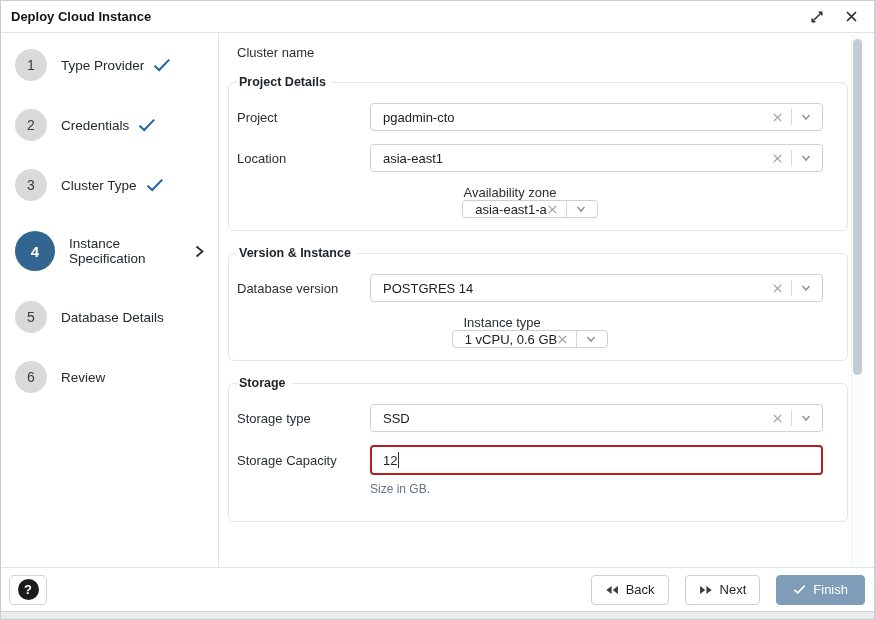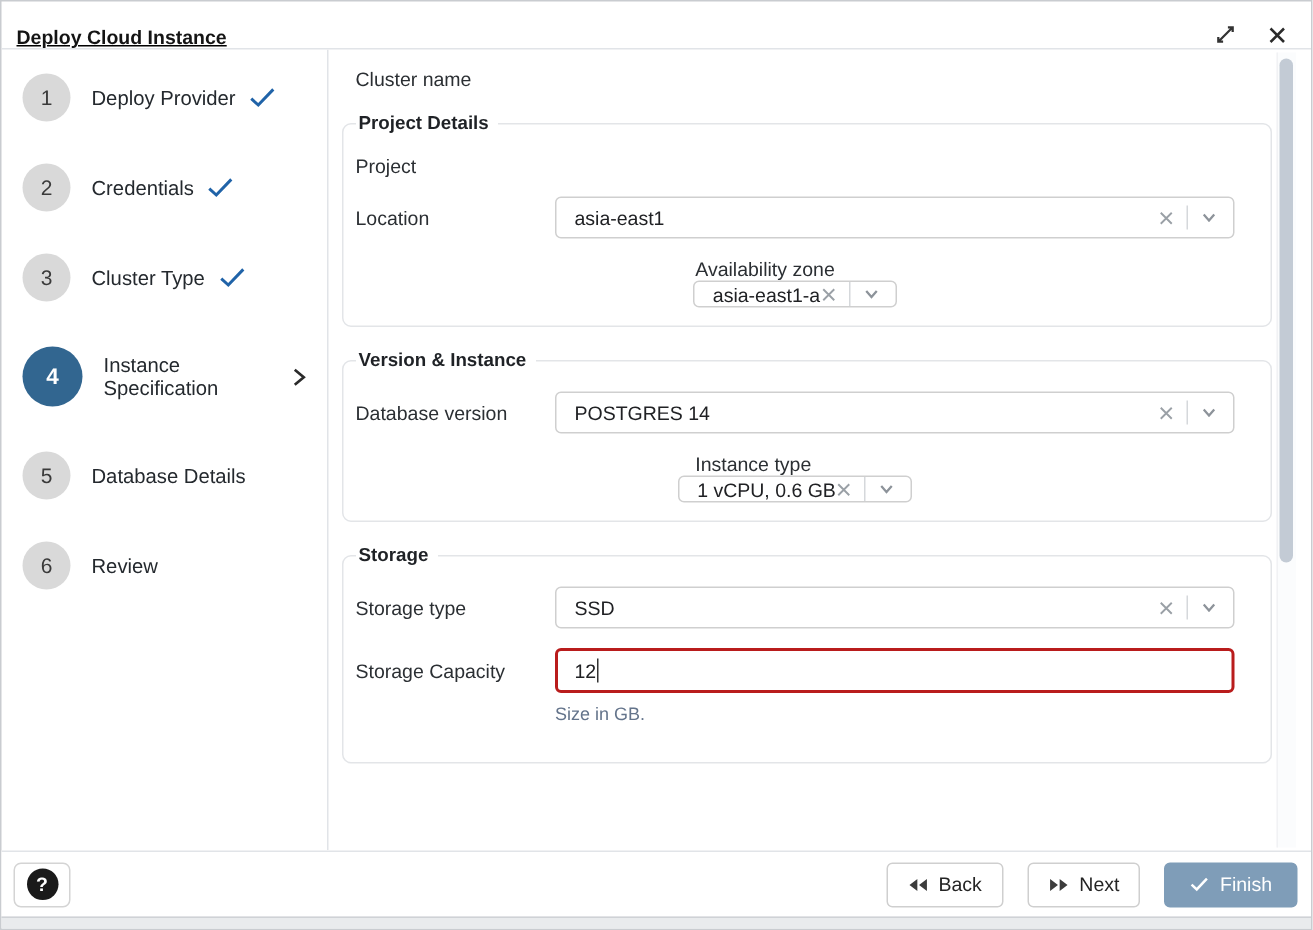--- a/index.html
+++ b/index.html
@@ -3,22 +3,22 @@
 <meta charset="utf-8">
 <style>
   * { margin:0; padding:0; box-sizing:border-box; }
   html,body { width:875px; height:620px; }
   body { font-family:"Liberation Sans","DejaVu Sans",sans-serif; background:#fff; }
 
   .dialog { width:875px; height:620px; border:1px solid #c9ccd0; background:#fff;
             display:flex; flex-direction:column; position:relative; }
 
   
-  .titlebar { height:32px; flex:none; display:flex; align-items:flex-end;
-              padding:0 14px 0 10px; border-bottom:1px solid #e1e4e8;text-decoration:underline; }
+  .titlebar { height:32px; flex:none; display:flex; align-items:center;
+              padding:0 14px 0 10px; border-bottom:1px solid #e1e4e8; }
   .title { font-size:13px; font-weight:bold; color:#141414; flex:1; }
   .tb-btn { width:18px; height:18px; display:flex; align-items:center; justify-content:center;
             margin-left:16px; cursor:pointer; background:none; border:none; }
 
   
   .body { flex:1; display:flex; overflow:hidden; }
 
   
   .steps { width:218px; flex:none; border-right:1px solid #e1e4e8; padding-top:2px; }
   .step { height:60px; display:flex; align-items:center; padding:0 14px; cursor:pointer; }
@@ -105,21 +105,21 @@
         </svg>
     </button>
   </div>
 
   <div class="body">
 
     <div class="steps">
 
       <div class="step">
         <span class="step-circle">1</span>
-        <span class="step-label">Deploy Provider</span>
+        <span class="step-label">Type Provider</span>
         <span class="step-status">
           <svg width="18" height="14" viewBox="0 0 18 14">
               <path d="M1.5 7.8 L6.2 12 L16.2 1.6" fill="none" stroke="#2063a8" stroke-width="2"></path>
             </svg>
         </span>
       </div>
 
       <div class="step">
         <span class="step-circle">2</span>
         <span class="step-label">Credentials</span>
@@ -166,20 +166,36 @@
 
         <div class="frow standalone">
           <label class="flabel">Cluster name</label>
         </div>
 
         <fieldset class="fgroup">
           <legend>Project Details</legend>
 
           <div class="frow">
             <label class="flabel">Project</label>
+            <div class="select">
+              <span class="sel-value">pgadmin-cto</span>
+              <span class="adorn">
+                <span class="icon-btn">
+                    <svg width="11" height="11" viewBox="0 0 12 12">
+                      <path d="M2 2 L10 10 M10 2 L2 10" stroke="#9aa0a6" stroke-width="1.4"></path>
+                    </svg>
+                  </span>
+                <span class="sep"></span>
+                <span class="icon-btn">
+                    <svg width="12" height="12" viewBox="0 0 12 12">
+                      <path d="M2.5 4 L6 8 L9.5 4" fill="none" stroke="#8d939a" stroke-width="1.5"></path>
+                    </svg>
+                  </span>
+              </span>
+            </div>
           </div>
 
           <div class="frow">
             <label class="flabel">Location</label>
             <div class="select">
               <span class="sel-value">asia-east1</span>
               <span class="adorn">
                 <span class="icon-btn">
                     <svg width="11" height="11" viewBox="0 0 12 12">
                       <path d="M2 2 L10 10 M10 2 L2 10" stroke="#9aa0a6" stroke-width="1.4"></path>

